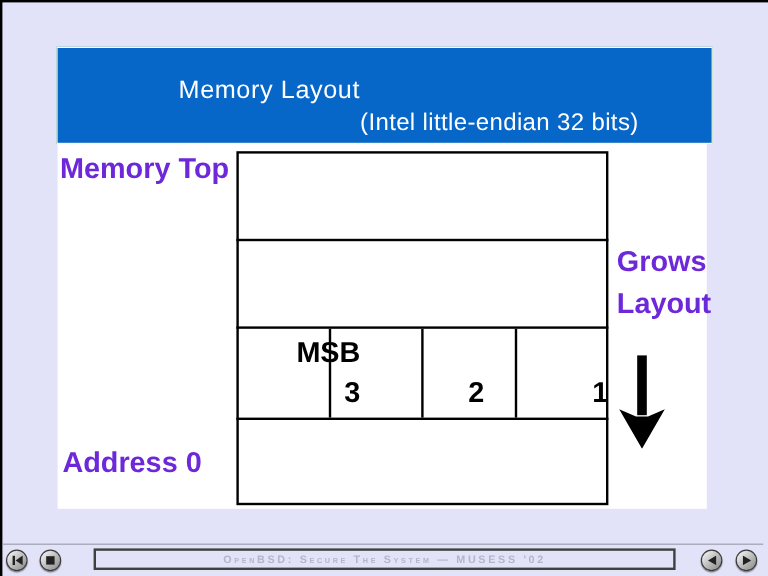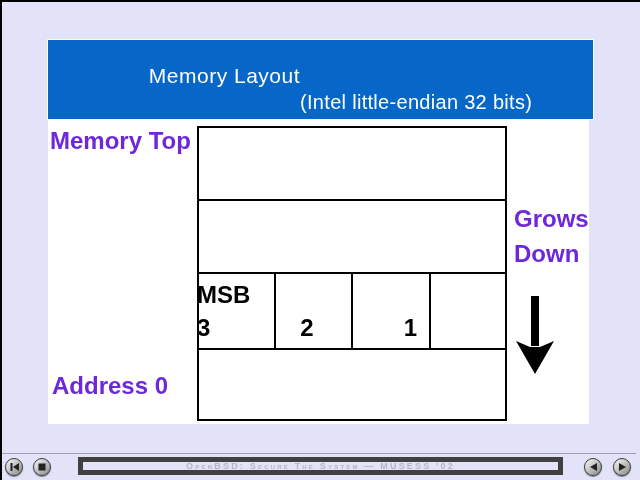--- a/index.html
+++ b/index.html
@@ -25,39 +25,39 @@
   #address-zero { left:52px; top:372px; }
   #stack-label { left:514px; top:201px; line-height:35px; }
 
   .diagram-box { position:absolute; left:197px; top:126px; width:310px; height:295px; border:2px solid #000; background:#fff; }
   .hline { position:absolute; left:197px; width:310px; height:2px; background:#000; }
   #hline-1 { top:199px; } #hline-2 { top:272px; } #hline-3 { top:348px; }
   .vline { position:absolute; top:274px; height:74px; width:2px; background:#000; }
   #vline-1 { left:274px; } #vline-2 { left:351px; } #vline-3 { left:429px; }
 
   .byte-row { position:absolute; left:197px; top:274px; width:310px; height:74px; display:flex; }
-  .byte-cell { flex:1; display:flex; flex-direction:column; align-items:flex-start; justify-content:center; }
+  .byte-cell { flex:1; display:flex; flex-direction:column; align-items:flex-end; justify-content:center; }
   .byte-cell span { display:block; height:33px; line-height:33px; font-weight:bold; font-size:24px; color:#000; }
 
   .arrow-svg { position:absolute; left:514px; top:296px; }
 
   .footer-sep { position:absolute; left:2px; top:453px; width:634px; height:1px; background:#a0a0b2; }
   .nav-btn {
     position:absolute; top:458px; width:18px; height:18px; border-radius:50%;
     border:1px solid #3a3a3a; background:linear-gradient(135deg,#f0f0f0 10%,#b9b9b9 55%,#8a8a8a 100%);
     display:flex; align-items:center; justify-content:center; padding:0; cursor:pointer;
     box-shadow:0 1px 1px rgba(0,0,0,0.45);
   }
   #btn-first { left:5px; } #btn-index { left:33px; }
   #btn-prev { left:584px; } #btn-next { left:613px; }
   .nav-btn svg { display:block; }
 
   .status-box {
     position:absolute; left:78px; top:457px; width:485px; height:18px;
-    border:5px solid #404040; display:flex; align-items:center; justify-content:center;
+    border:2px solid #404040; display:flex; align-items:center; justify-content:center;
   }
   .status-text {
     color:#b5b5c9; font-size:9px; font-weight:bold; letter-spacing:2.2px;
     font-variant:small-caps; white-space:nowrap;
   }
 </style>
 </head>
 <body>
 
 <div class="window">
@@ -91,21 +91,21 @@
     <div class="byte-cell">
       <span></span>
       <span>1</span>
     </div>
   </div>
 
   <div class="black-label" id="memory-top">Memory Top</div>
   <div class="black-label" id="address-zero">Address 0</div>
   <div class="black-label" id="stack-label">
     <div>Grows</div>
-    <div>Down</div>
+    <div>Layout</div>
   </div>
 
   <svg class="arrow-svg" width="42" height="78" viewBox="0 0 42 78">
     <rect x="17" y="0" width="8" height="50" fill="#000"></rect>
     <polygon points="21,78 2,45 16,51 26,51 40,45" fill="#000"></polygon>
   </svg>
 
   <div class="footer-sep"></div>
 
   <button class="nav-btn" id="btn-first">

